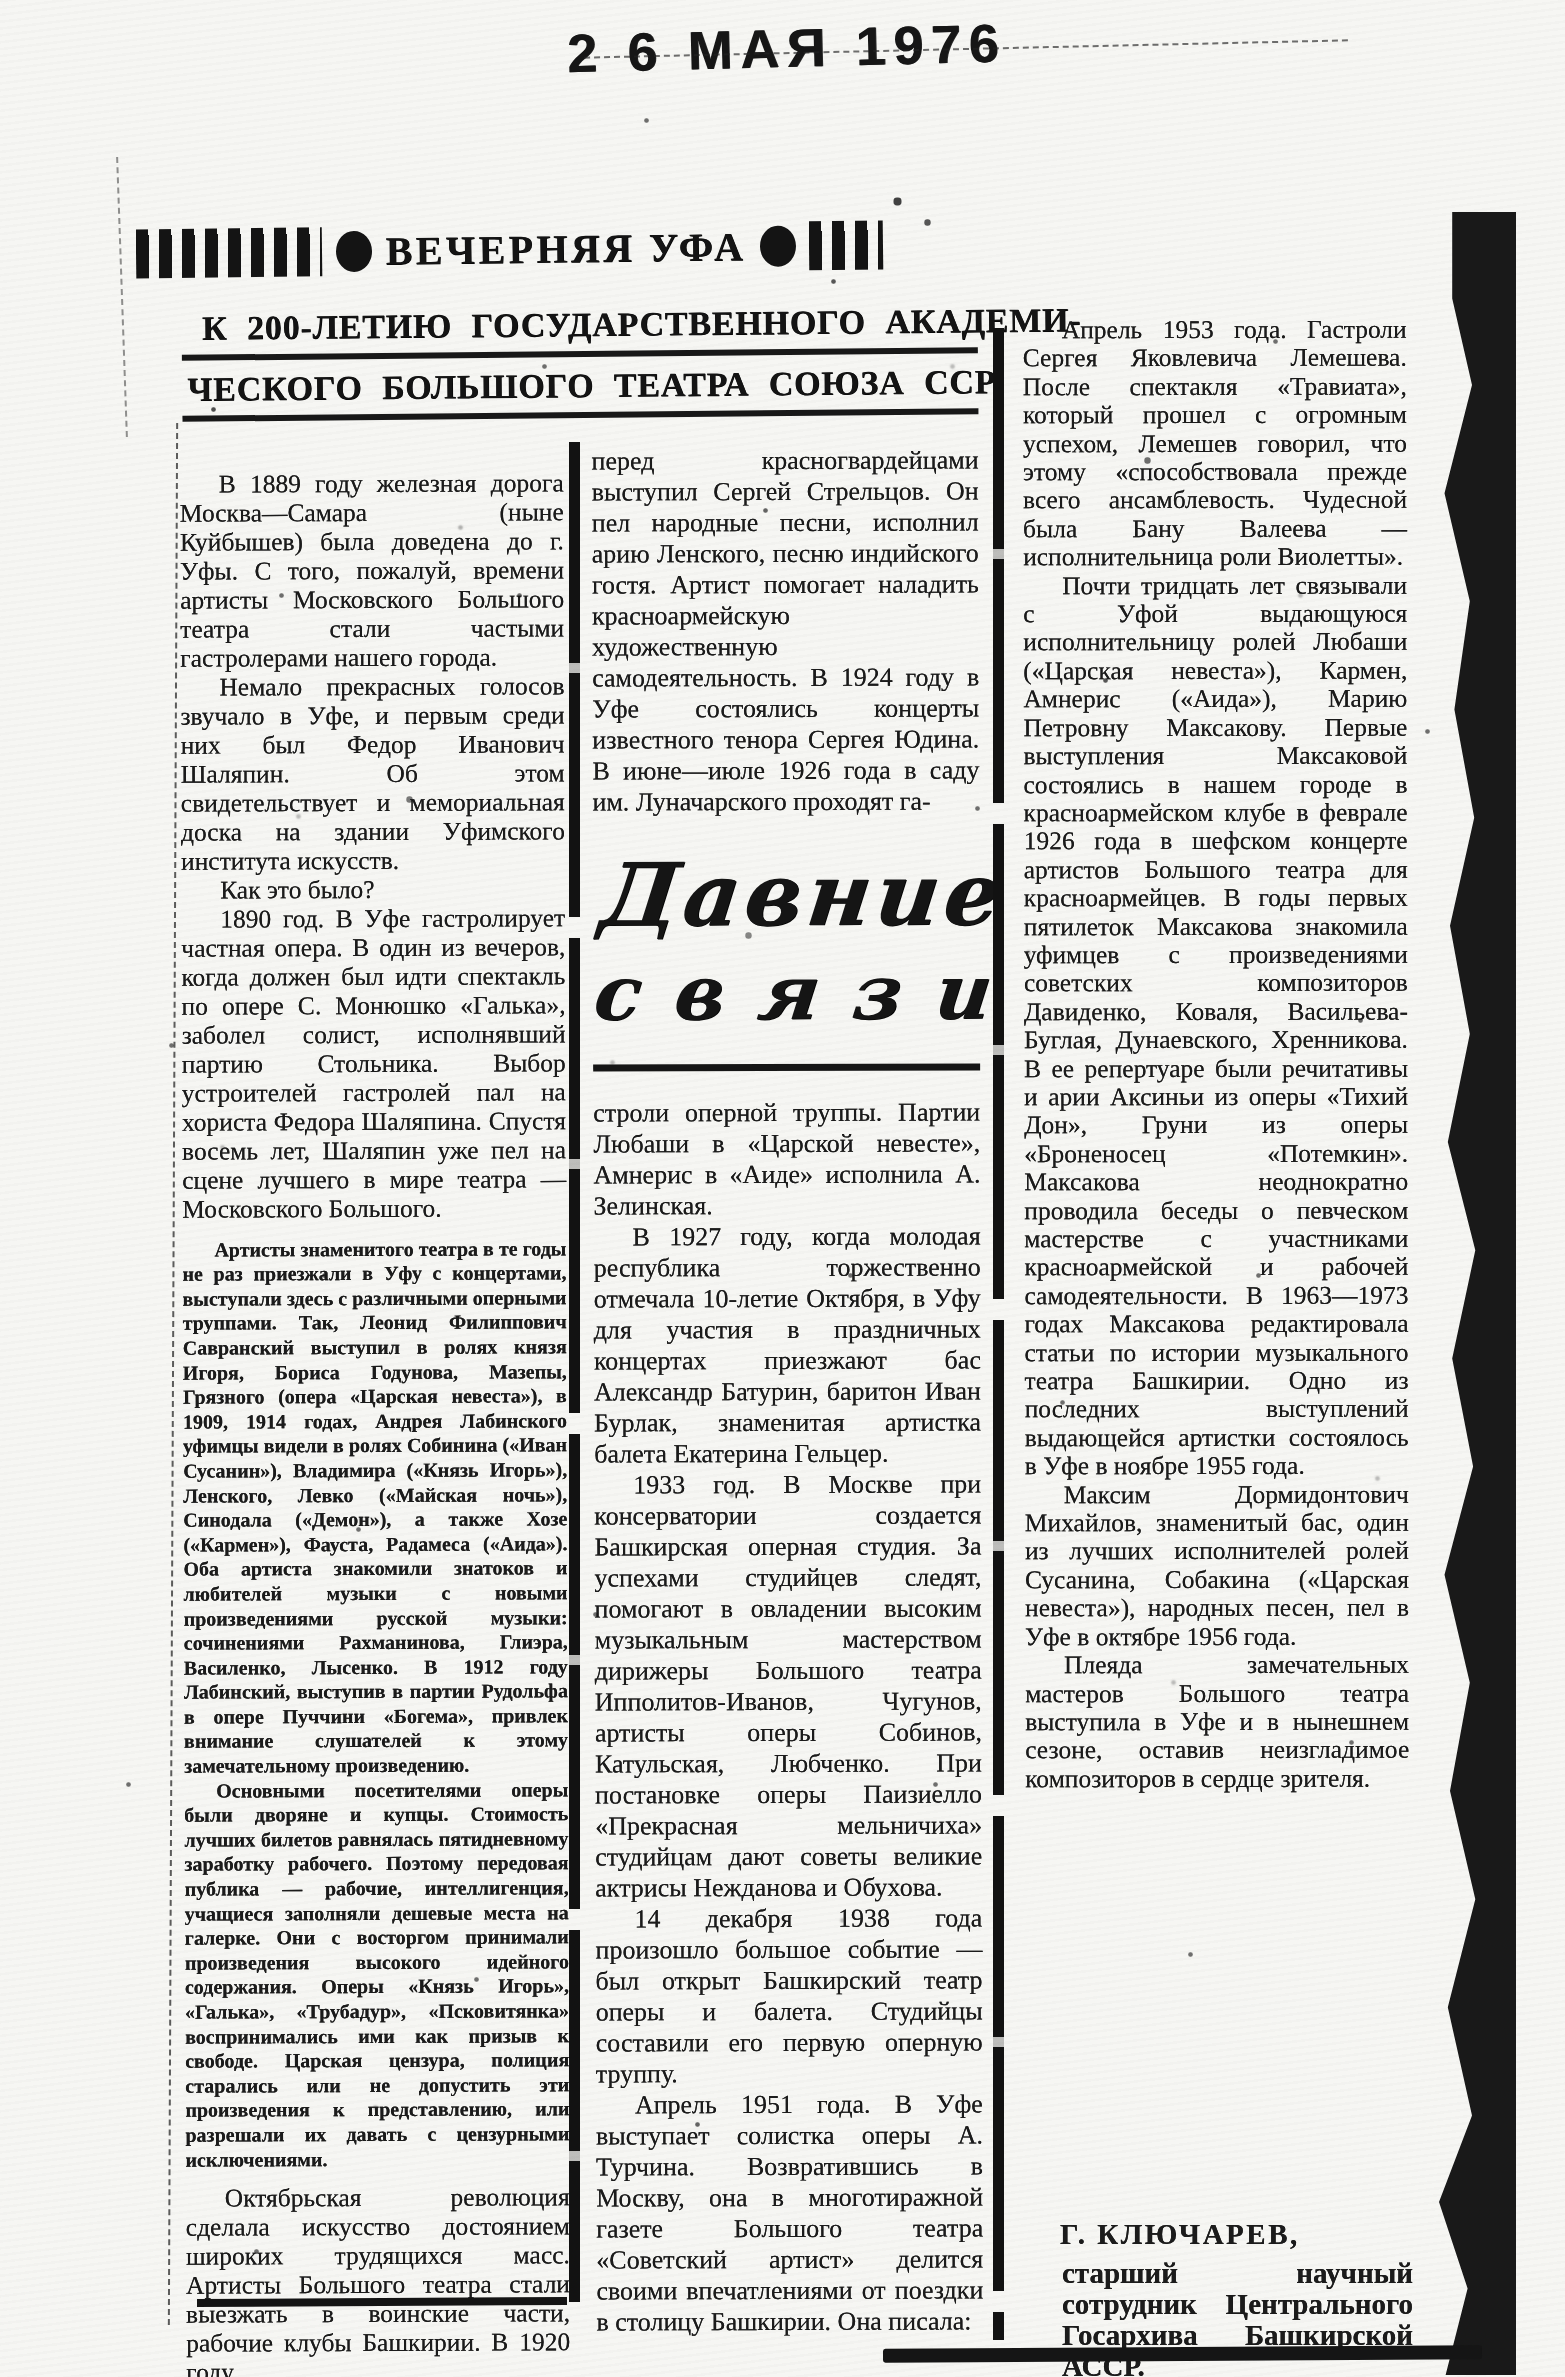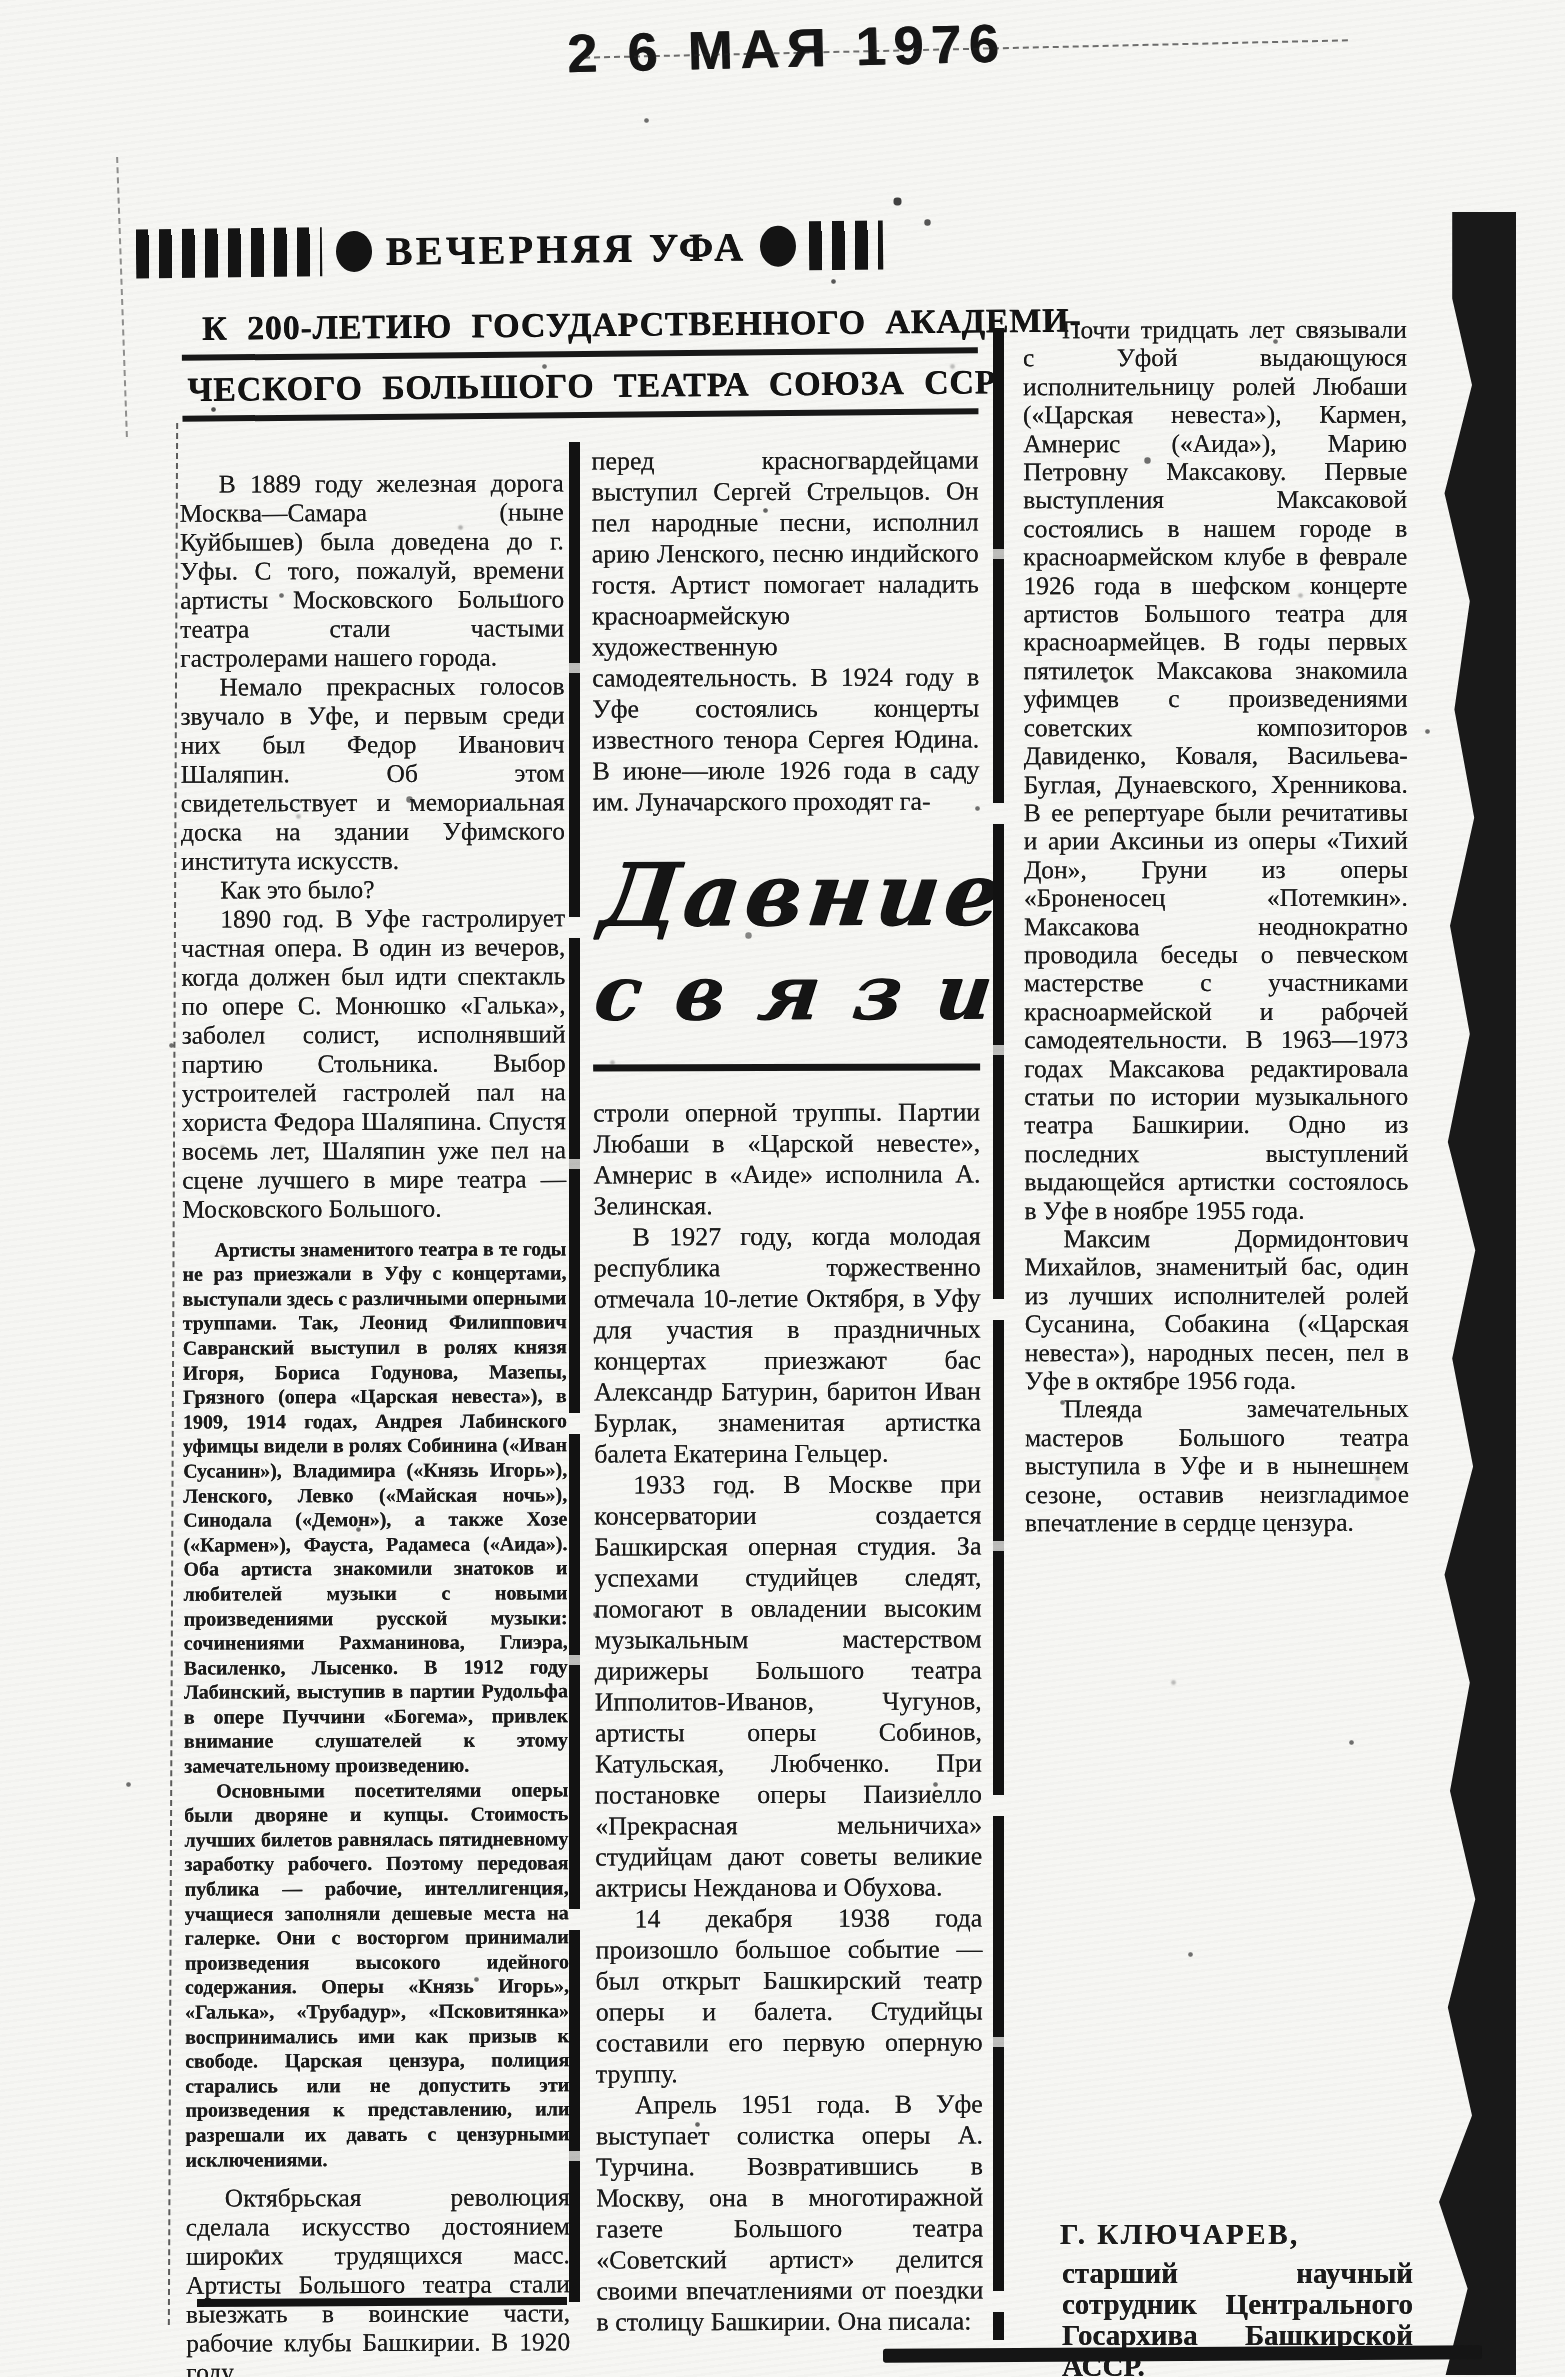--- a/index.html
+++ b/index.html
@@ -191,23 +191,24 @@
     </div>
     <div class="title-rule"></div>
     <p>строли оперной труппы. Партии Любаши в «Царской невесте», Амнерис в «Аиде» исполнила А. Зелинская.</p>
     <p class="indent">В 1927 году, когда молодая республика торжественно отмечала 10-летие Октября, в Уфу для участия в праздничных концертах приезжают бас Александр Батурин, баритон Иван Бурлак, знаменитая артистка балета Екатерина Гельцер.</p>
     <p class="indent">1933 год. В Москве при консерватории создается Башкирская оперная студия. За успехами студийцев следят, помогают в овладении высоким музыкальным мастерством дирижеры Большого театра Ипполитов-Иванов, Чугунов, артисты оперы Собинов, Катульская, Любченко. При постановке оперы Паизиелло «Прекрасная мельничиха» студийцам дают советы великие актрисы Нежданова и Обухова.</p>
     <p class="indent">14 декабря 1938 года произошло большое событие — был открыт Башкирский театр оперы и балета. Студийцы составили его первую оперную труппу.</p>
     <p class="indent">Апрель 1951 года. В Уфе выступает солистка оперы А. Турчина. Возвратившись в Москву, она в многотиражной газете Большого театра «Советский артист» делится своими впечатлениями от поездки в столицу Башкирии. Она писала:</p>
   </div>
 
   <div class="col col3">
+    <p class="indent">Апрель 1953 года. Гастроли Сергея Яковлевича Лемешева. После спектакля «Травиата», который прошел с огромным успехом, Лемешев говорил, что этому «способствовала прежде всего ансамблевость. Чудесной была Бану Валеева — исполнительница роли Виолетты».</p>
     <p class="indent">Почти тридцать лет связывали с Уфой выдающуюся исполнительницу ролей Любаши («Царская невеста»), Кармен, Амнерис («Аида»), Марию Петровну Максакову. Первые выступления Максаковой состоялись в нашем городе в красноармейском клубе в феврале 1926 года в шефском концерте артистов Большого театра для красноармейцев. В годы первых пятилеток Максакова знакомила уфимцев с произведениями советских композиторов Давиденко, Коваля, Васильева-Буглая, Дунаевского, Хренникова. В ее репертуаре были речитативы и арии Аксиньи из оперы «Тихий Дон», Груни из оперы «Броненосец «Потемкин». Максакова неоднократно проводила беседы о певческом мастерстве с участниками красноармейской и рабочей самодеятельности. В 1963—1973 годах Максакова редактировала статьи по истории музыкального театра Башкирии. Одно из последних выступлений выдающейся артистки состоялось в Уфе в ноябре 1955 года.</p>
     <p class="indent">Максим Дормидонтович Михайлов, знаменитый бас, один из лучших исполнителей ролей Сусанина, Собакина («Царская невеста»), народных песен, пел в Уфе в октябре 1956 года.</p>
-    <p class="indent">Плеяда замечательных мастеров Большого театра выступила в Уфе и в нынешнем сезоне, оставив неизгладимое впечатление в сердце цензура.</p>
+    <p class="indent">Плеяда замечательных мастеров Большого театра выступила в Уфе и в нынешнем сезоне, оставив неизгладимое композиторов в сердце зрителя.</p>
   </div>
 
   <div class="signature">
     <p class="sig-name">Г. КЛЮЧАРЕВ,</p>
     <p class="sig-role">старший научный сотрудник Центрального Госархива Башкирской АССР.</p>
   </div>
 
   <div class="vbar a"></div>
   <div class="vbar b"></div>
   <div class="torn-right"></div>

